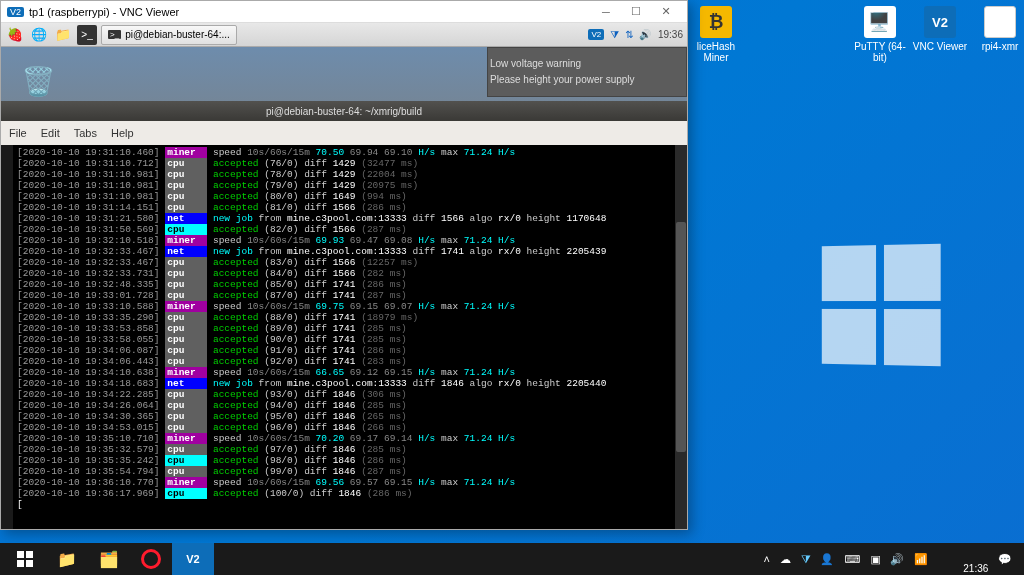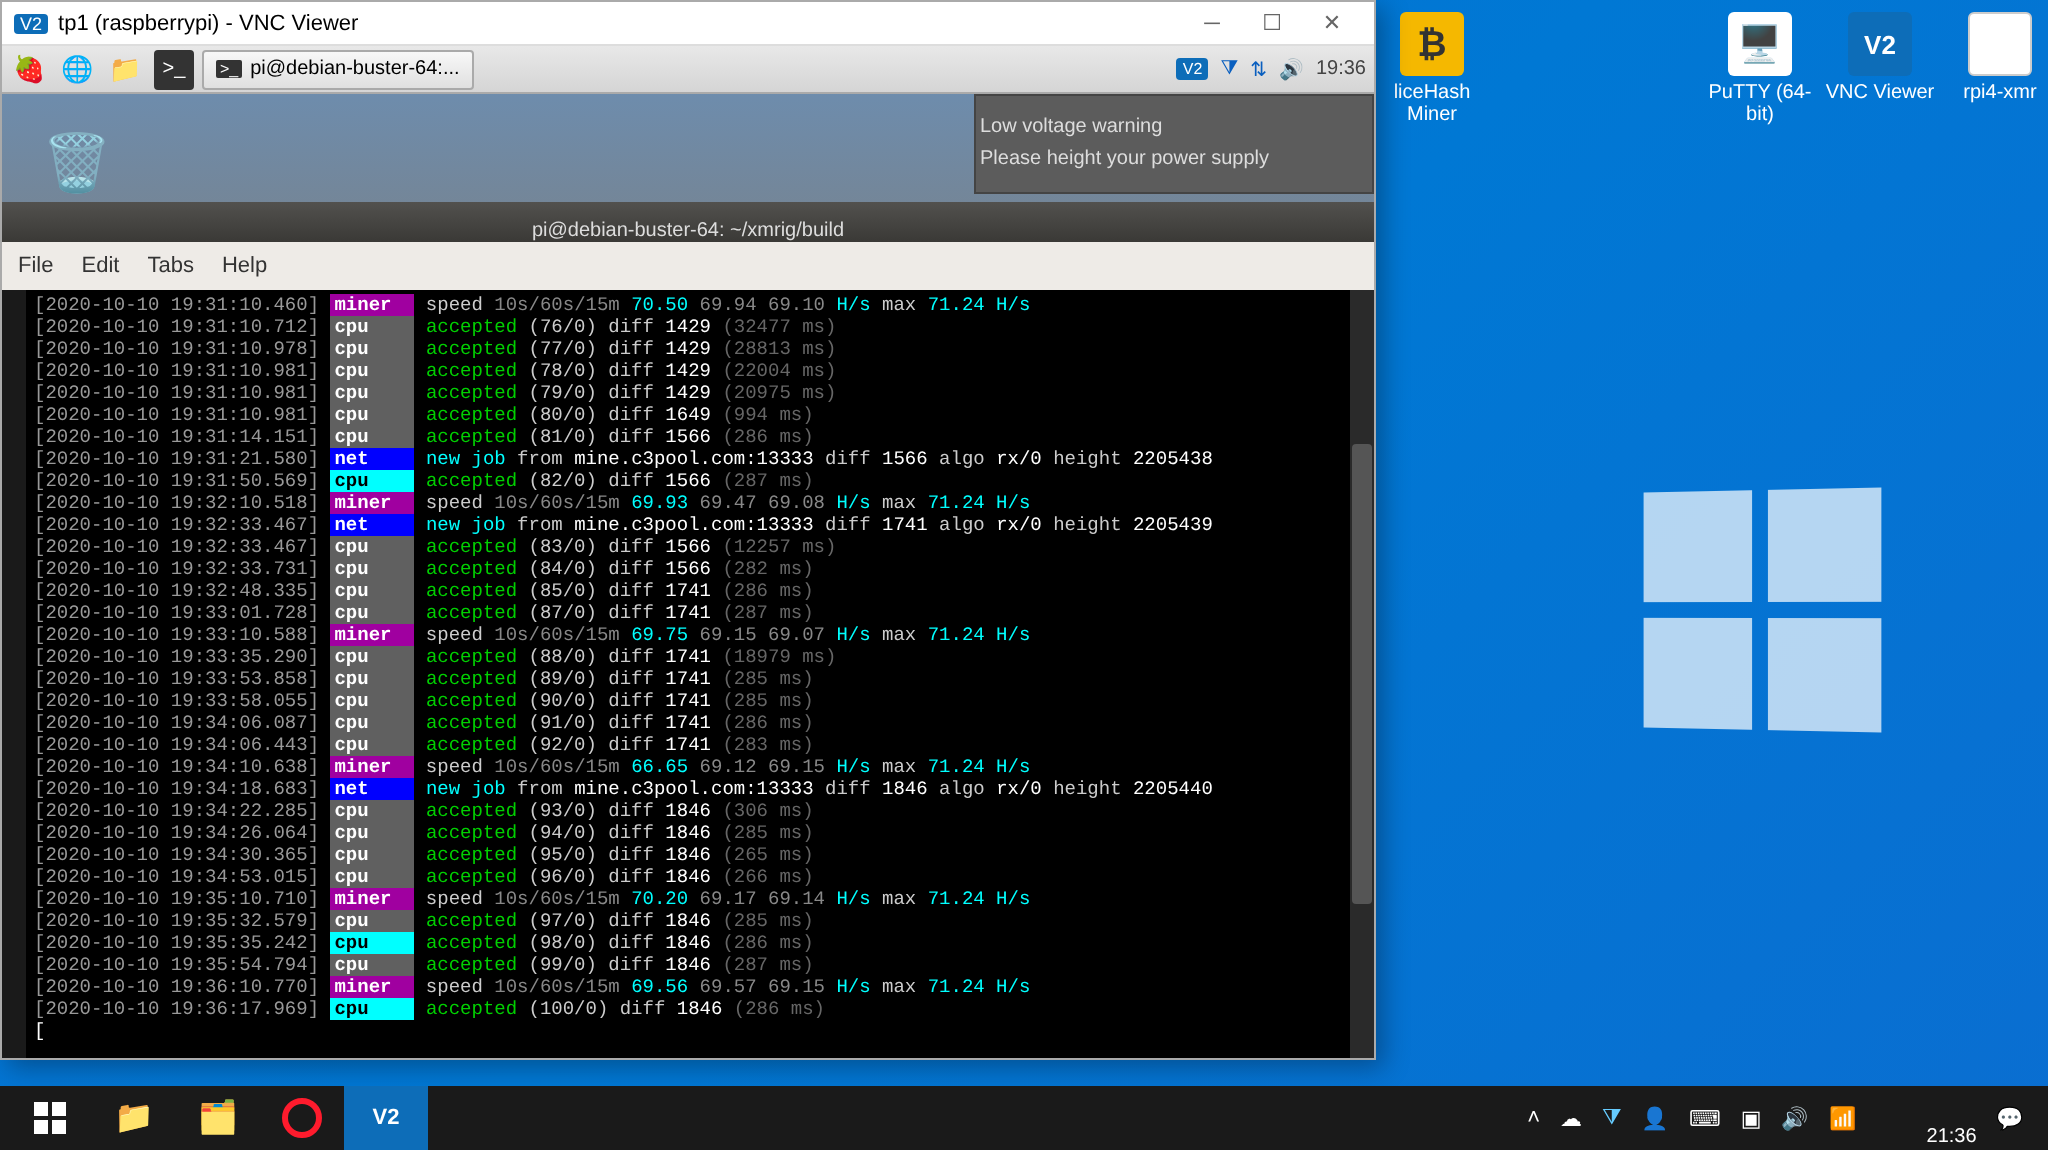--- a/index.html
+++ b/index.html
@@ -142,21 +142,21 @@
   background: #1a1a1a;
   display: flex;
   flex-direction: column;
 }
 .term-titlebar {
   height: 20px;
   background: linear-gradient(to bottom, #52514e, #3a3936);
   color: #ddd;
   font-size: 10px;
   display: flex;
-  align-items: flex-end;
+  align-items: center;
   justify-content: center;
 }
 .term-menubar {
   height: 18px;
   background: #eeebe7;
   display: flex;
   align-items: center;
   gap: 14px;
   padding: 12px 8px;
   font-size: 11px;
@@ -306,26 +306,25 @@
       </div>
       <div class="term-menubar">
         <span>File</span>
         <span>Edit</span>
         <span>Tabs</span>
         <span>Help</span>
       </div>
       <div class="term-body" id="term-body">
         <div class="log-line"><span class="ts">[2020-10-10 19:31:10.460]</span> <span class="tag tag-miner">miner</span>  speed <span class="grey">10s/60s/15m</span> <span class="cyan">70.50</span> <span class="grey">69.94 69.10</span> <span class="cyan">H/s</span> max <span class="cyan">71.24 H/s</span></div>
           <div class="log-line"><span class="ts">[2020-10-10 19:31:10.712]</span> <span class="tag tag-cpu">cpu</span>  <span class="green">accepted</span> (76/0) diff <span class="white">1429</span> <span class="dkgrey">(32477 ms)</span></div>
-          <div class="log-line"><span class="ts">[2020-10-10 19:31:10.978]</span> <span class="tag tag-cpu">cpu</span>  <span class="green">accepted</span> (77/0) diff <span class="white">1429</span> <span class="dkgrey">(28813 ms)</span></div>
           <div class="log-line"><span class="ts">[2020-10-10 19:31:10.981]</span> <span class="tag tag-cpu">cpu</span>  <span class="green">accepted</span> (78/0) diff <span class="white">1429</span> <span class="dkgrey">(22004 ms)</span></div>
           <div class="log-line"><span class="ts">[2020-10-10 19:31:10.981]</span> <span class="tag tag-cpu">cpu</span>  <span class="green">accepted</span> (79/0) diff <span class="white">1429</span> <span class="dkgrey">(20975 ms)</span></div>
           <div class="log-line"><span class="ts">[2020-10-10 19:31:10.981]</span> <span class="tag tag-cpu">cpu</span>  <span class="green">accepted</span> (80/0) diff <span class="white">1649</span> <span class="dkgrey">(994 ms)</span></div>
           <div class="log-line"><span class="ts">[2020-10-10 19:31:14.151]</span> <span class="tag tag-cpu">cpu</span>  <span class="green">accepted</span> (81/0) diff <span class="white">1566</span> <span class="dkgrey">(286 ms)</span></div>
-          <div class="log-line"><span class="ts">[2020-10-10 19:31:21.580]</span> <span class="tag tag-net">net</span>  <span class="cyan">new job</span> from <span class="white">mine.c3pool.com:13333</span> diff <span class="white">1566</span> algo <span class="white">rx/0</span> height <span class="white">2205438</span></div>
+          <div class="log-line"><span class="ts">[2020-10-10 19:31:21.580]</span> <span class="tag tag-net">net</span>  <span class="cyan">new job</span> from <span class="white">mine.c3pool.com:13333</span> diff <span class="white">1566</span> algo <span class="white">rx/0</span> height <span class="white">1170648</span></div>
           <div class="log-line"><span class="ts">[2020-10-10 19:31:50.569]</span> <span class="tag tag-cpu-hl">cpu</span>  <span class="green">accepted</span> (82/0) diff <span class="white">1566</span> <span class="dkgrey">(287 ms)</span></div>
           <div class="log-line"><span class="ts">[2020-10-10 19:32:10.518]</span> <span class="tag tag-miner">miner</span>  speed <span class="grey">10s/60s/15m</span> <span class="cyan">69.93</span> <span class="grey">69.47 69.08</span> <span class="cyan">H/s</span> max <span class="cyan">71.24 H/s</span></div>
           <div class="log-line"><span class="ts">[2020-10-10 19:32:33.467]</span> <span class="tag tag-net">net</span>  <span class="cyan">new job</span> from <span class="white">mine.c3pool.com:13333</span> diff <span class="white">1741</span> algo <span class="white">rx/0</span> height <span class="white">2205439</span></div>
           <div class="log-line"><span class="ts">[2020-10-10 19:32:33.467]</span> <span class="tag tag-cpu">cpu</span>  <span class="green">accepted</span> (83/0) diff <span class="white">1566</span> <span class="dkgrey">(12257 ms)</span></div>
           <div class="log-line"><span class="ts">[2020-10-10 19:32:33.731]</span> <span class="tag tag-cpu">cpu</span>  <span class="green">accepted</span> (84/0) diff <span class="white">1566</span> <span class="dkgrey">(282 ms)</span></div>
           <div class="log-line"><span class="ts">[2020-10-10 19:32:48.335]</span> <span class="tag tag-cpu">cpu</span>  <span class="green">accepted</span> (85/0) diff <span class="white">1741</span> <span class="dkgrey">(286 ms)</span></div>
           <div class="log-line"><span class="ts">[2020-10-10 19:33:01.728]</span> <span class="tag tag-cpu">cpu</span>  <span class="green">accepted</span> (87/0) diff <span class="white">1741</span> <span class="dkgrey">(287 ms)</span></div>
           <div class="log-line"><span class="ts">[2020-10-10 19:33:10.588]</span> <span class="tag tag-miner">miner</span>  speed <span class="grey">10s/60s/15m</span> <span class="cyan">69.75</span> <span class="grey">69.15 69.07</span> <span class="cyan">H/s</span> max <span class="cyan">71.24 H/s</span></div>
           <div class="log-line"><span class="ts">[2020-10-10 19:33:35.290]</span> <span class="tag tag-cpu">cpu</span>  <span class="green">accepted</span> (88/0) diff <span class="white">1741</span> <span class="dkgrey">(18979 ms)</span></div>
           <div class="log-line"><span class="ts">[2020-10-10 19:33:53.858]</span> <span class="tag tag-cpu">cpu</span>  <span class="green">accepted</span> (89/0) diff <span class="white">1741</span> <span class="dkgrey">(285 ms)</span></div>

